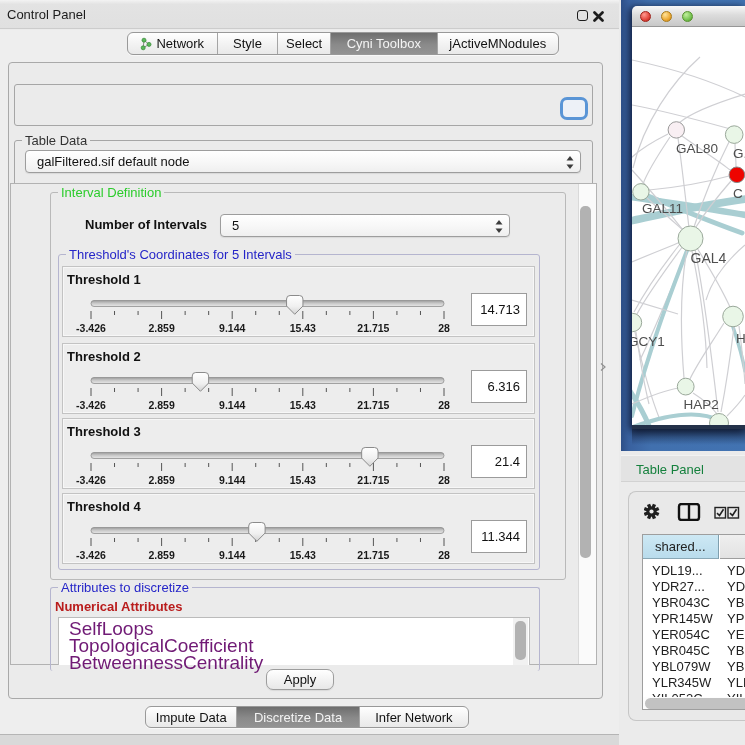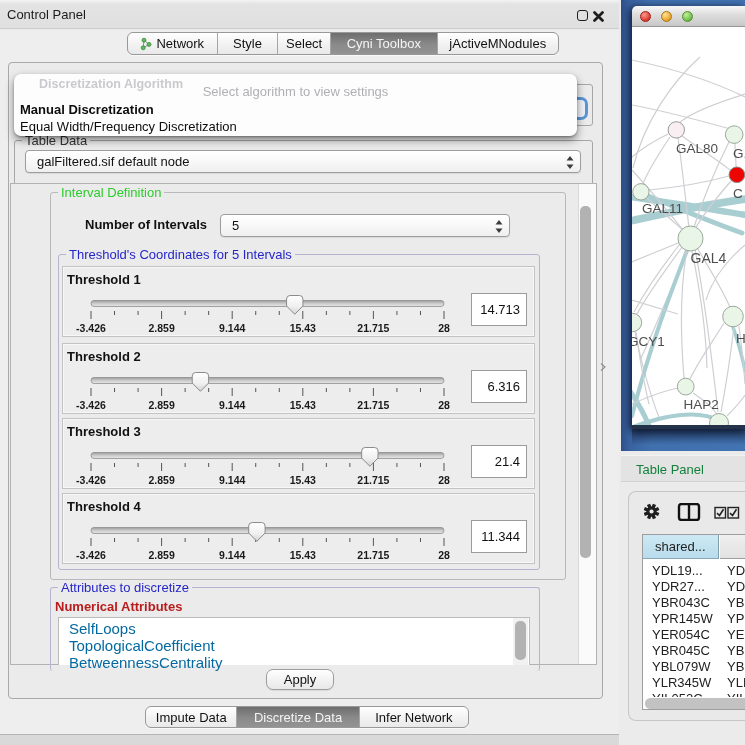--- a/index.html
+++ b/index.html
@@ -315,41 +315,35 @@
         <text x="381.00" y="65" font-size="10.5" font-weight="bold" fill="#1a1a1a" text-anchor="middle" font-family="Liberation Sans, sans-serif">28</text>
         <path d="M 185.71 39 v -7 a 3.5 3.5 0 0 1 3.5 -3.5 h 9.4 a 3.5 3.5 0 0 1 3.5 3.5 v 7 l -8.2 8.3 z" fill="url(#th3)" stroke="#8b8b8b" stroke-width="1"></path>
       </svg>
     <div class="vbox">11.344</div>
   </div>
 
   <div class="group" style="left:50px; top:587px; width:490px; height:84px; border-color:#b5b5cf; border-bottom:none;">
     <span class="gl" style="color:#2525c8;">Attributes to discretize</span>
   </div>
   <div class="abs" style="left:55px; top:599px; font-size:13px; font-weight:bold; color:#b91c1c;">Numerical Attributes</div>
-  <div class="abs" style="left:58px; top:617px; width:472px; height:48px; background:#ffffff; border:1px solid #bbb; border-bottom:none; font-size:15px; color:#0369a1;">
+  <div class="abs" style="left:58px; top:617px; width:472px; height:48px; background:#ffffff; border:1px solid #bbb; border-bottom:none; font-size:19px; color:#701a75;">
     <div style="padding:2px 0 0 10px; line-height:17px;">SelfLoops<br>TopologicalCoefficient<br>BetweennessCentrality</div>
     <div style="position:absolute; right:1px; top:0; width:15px; height:47px; background:#f1f1f1;"></div>
     <div class="sb-thumb" style="right:3px; top:3px; width:11px; height:39px;"></div>
   </div>
 
   <div class="btn" style="left:266px; top:669px; width:68px; height:21px;">Apply</div>
 
   <div class="seg" style="left:145px; top:706px; width:324px; height:22px;">
     <div class="s" style="width:92px;">Impute Data</div>
     <div class="s sel" style="width:123px;">Discretize Data</div>
     <div class="s" style="width:109px;">Infer Network</div>
   </div>
   <div class="abs" id="bottomstrip"></div>
 
-  <div class="abs" id="popup">
-    <div class="i0">Discretization Algorithm</div>
-    <div class="i1">Select algorithm to view settings</div>
-    <div class="i2">Manual Discretization</div>
-    <div class="i3">Equal Width/Frequency Discretization</div>
-  </div>
 
   <svg class="abs" style="left:599px; top:362px;" width="8" height="10" viewBox="0 0 8 10">
       <path d="M2 1.5 L6 5 L2 8.5" fill="none" stroke="#8f8f8f" stroke-width="1.2"></path>
     </svg>
 
   <div class="abs" id="bluezone">
     <div id="netwin">
       <div id="nettitle">
         <div class="light" style="left:8px; background:radial-gradient(circle at 35% 30%, #ff9a90, #e2463c 60%, #b02018); border:1px solid #9e2018;"></div>
         <div class="light" style="left:29px; background:radial-gradient(circle at 35% 30%, #ffe39a, #eda933 60%, #c07d12); border:1px solid #a87a1a;"></div>

